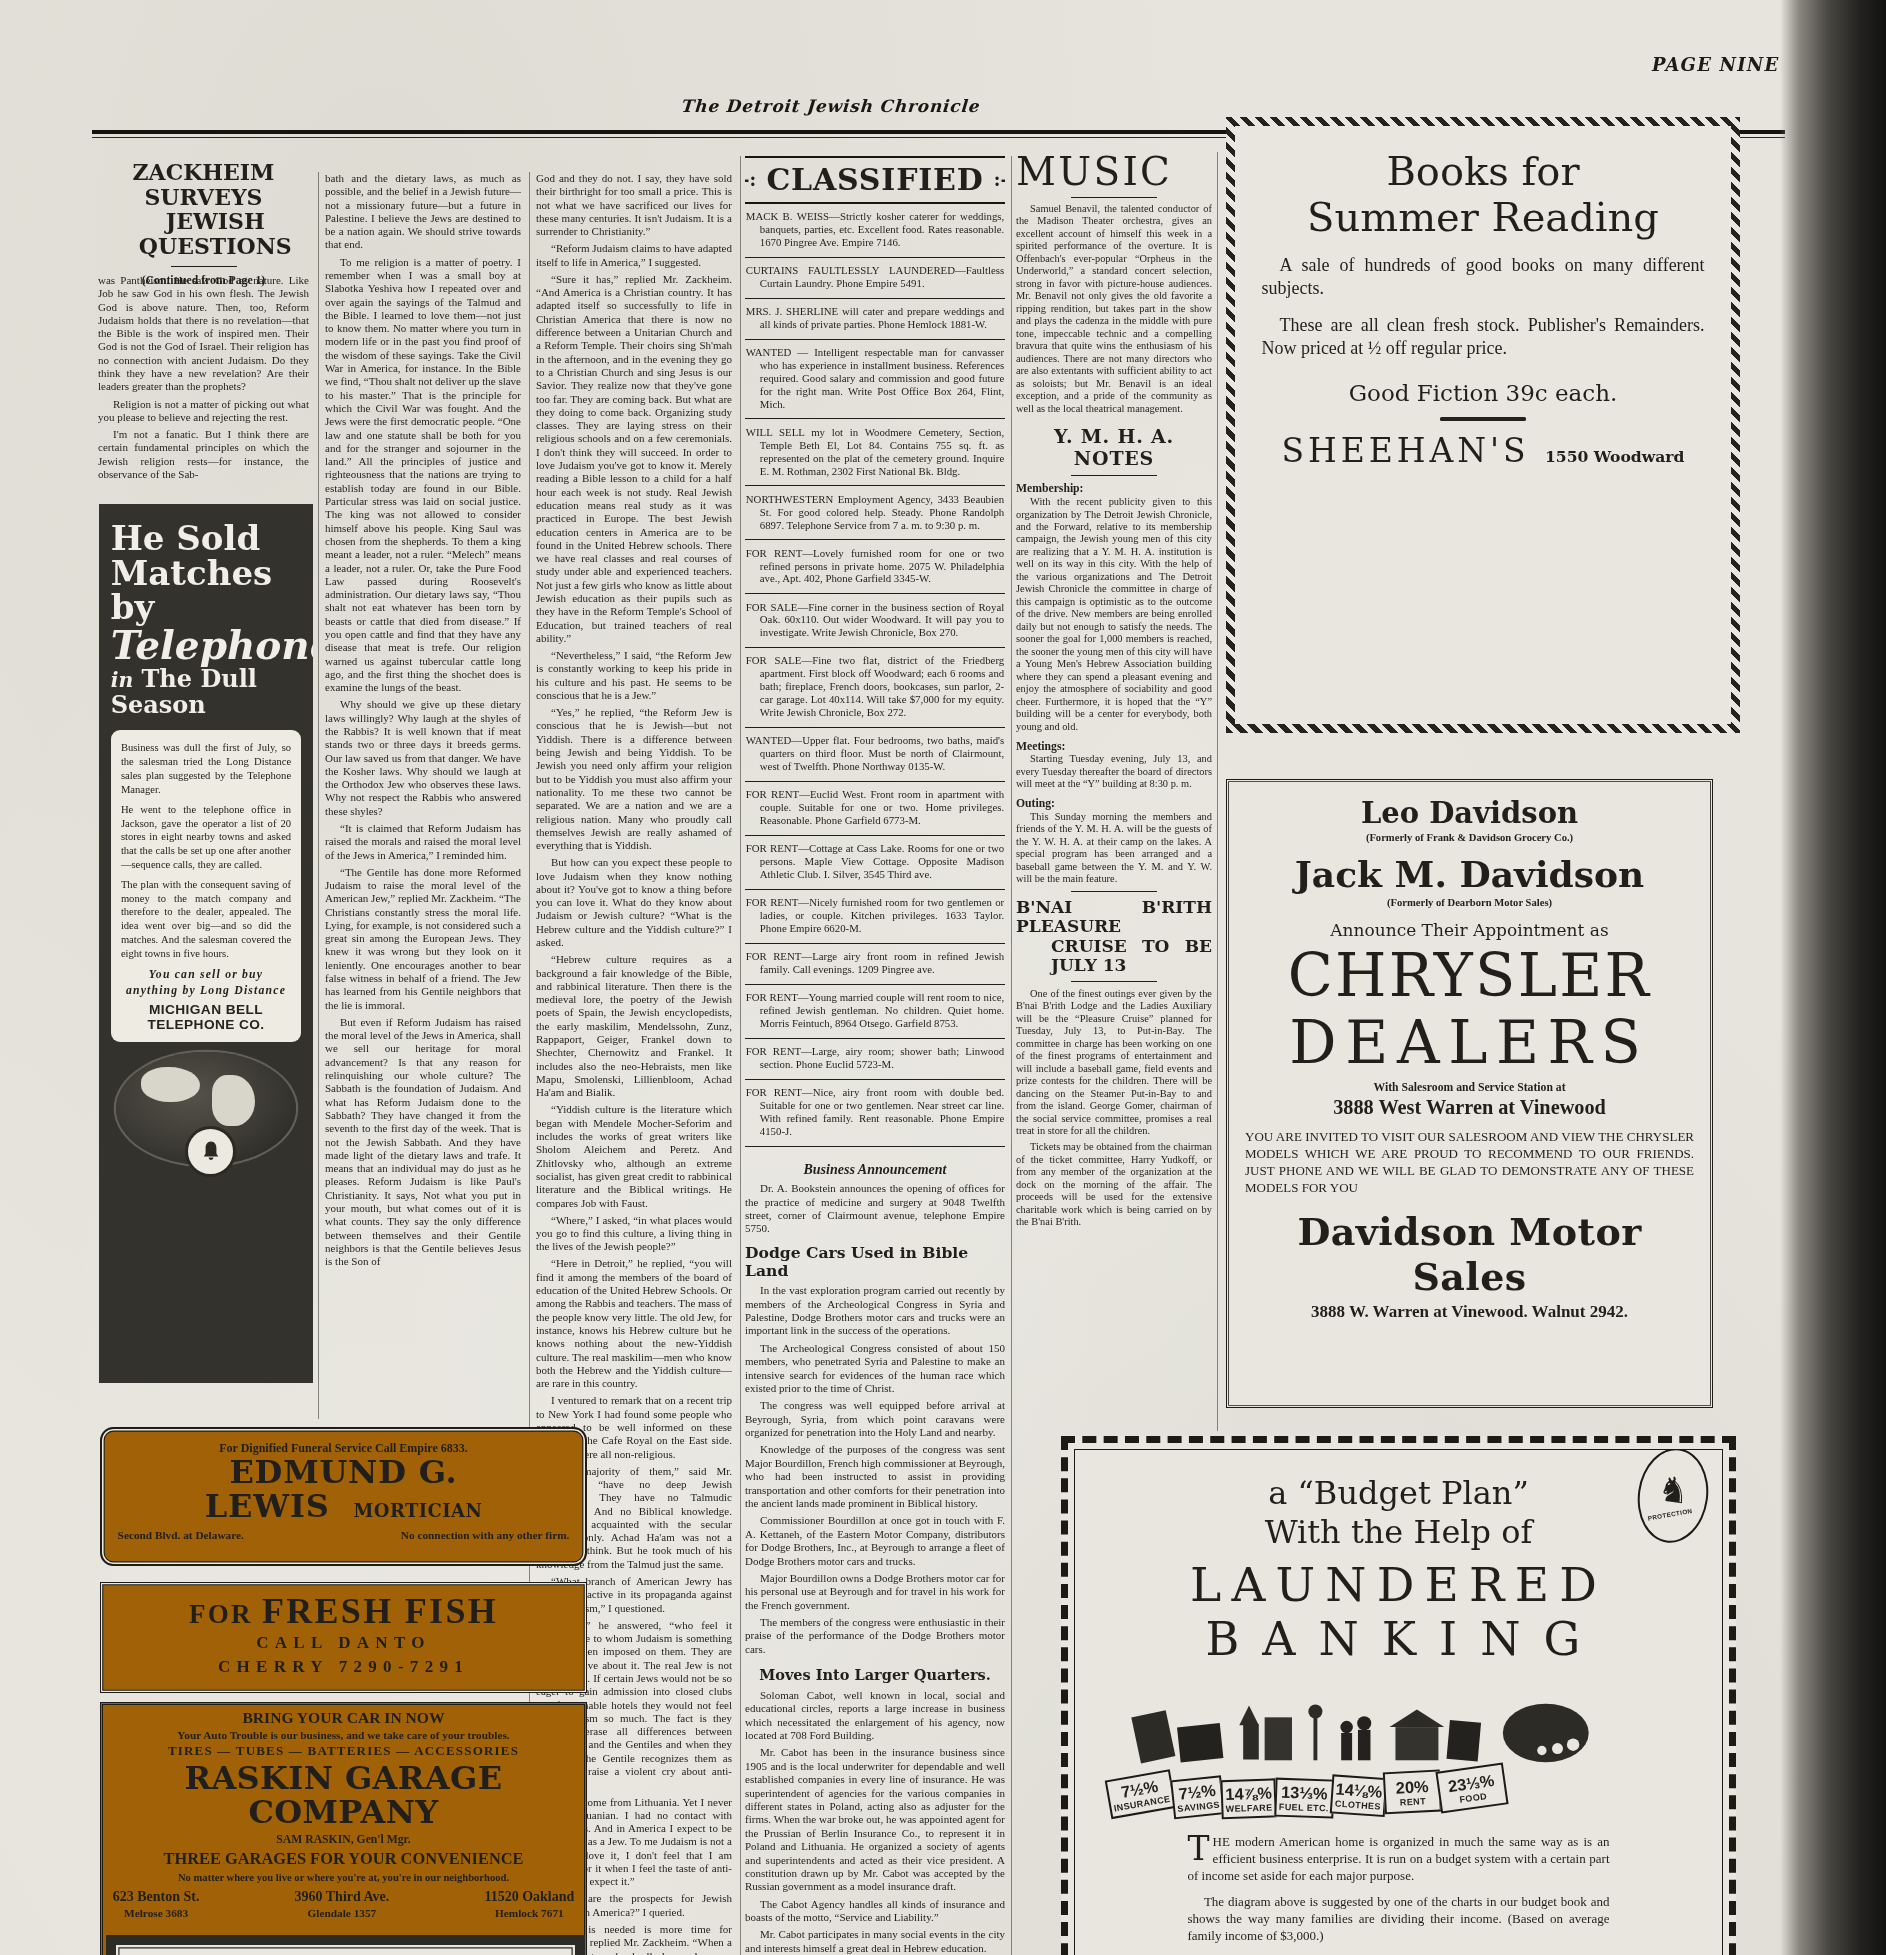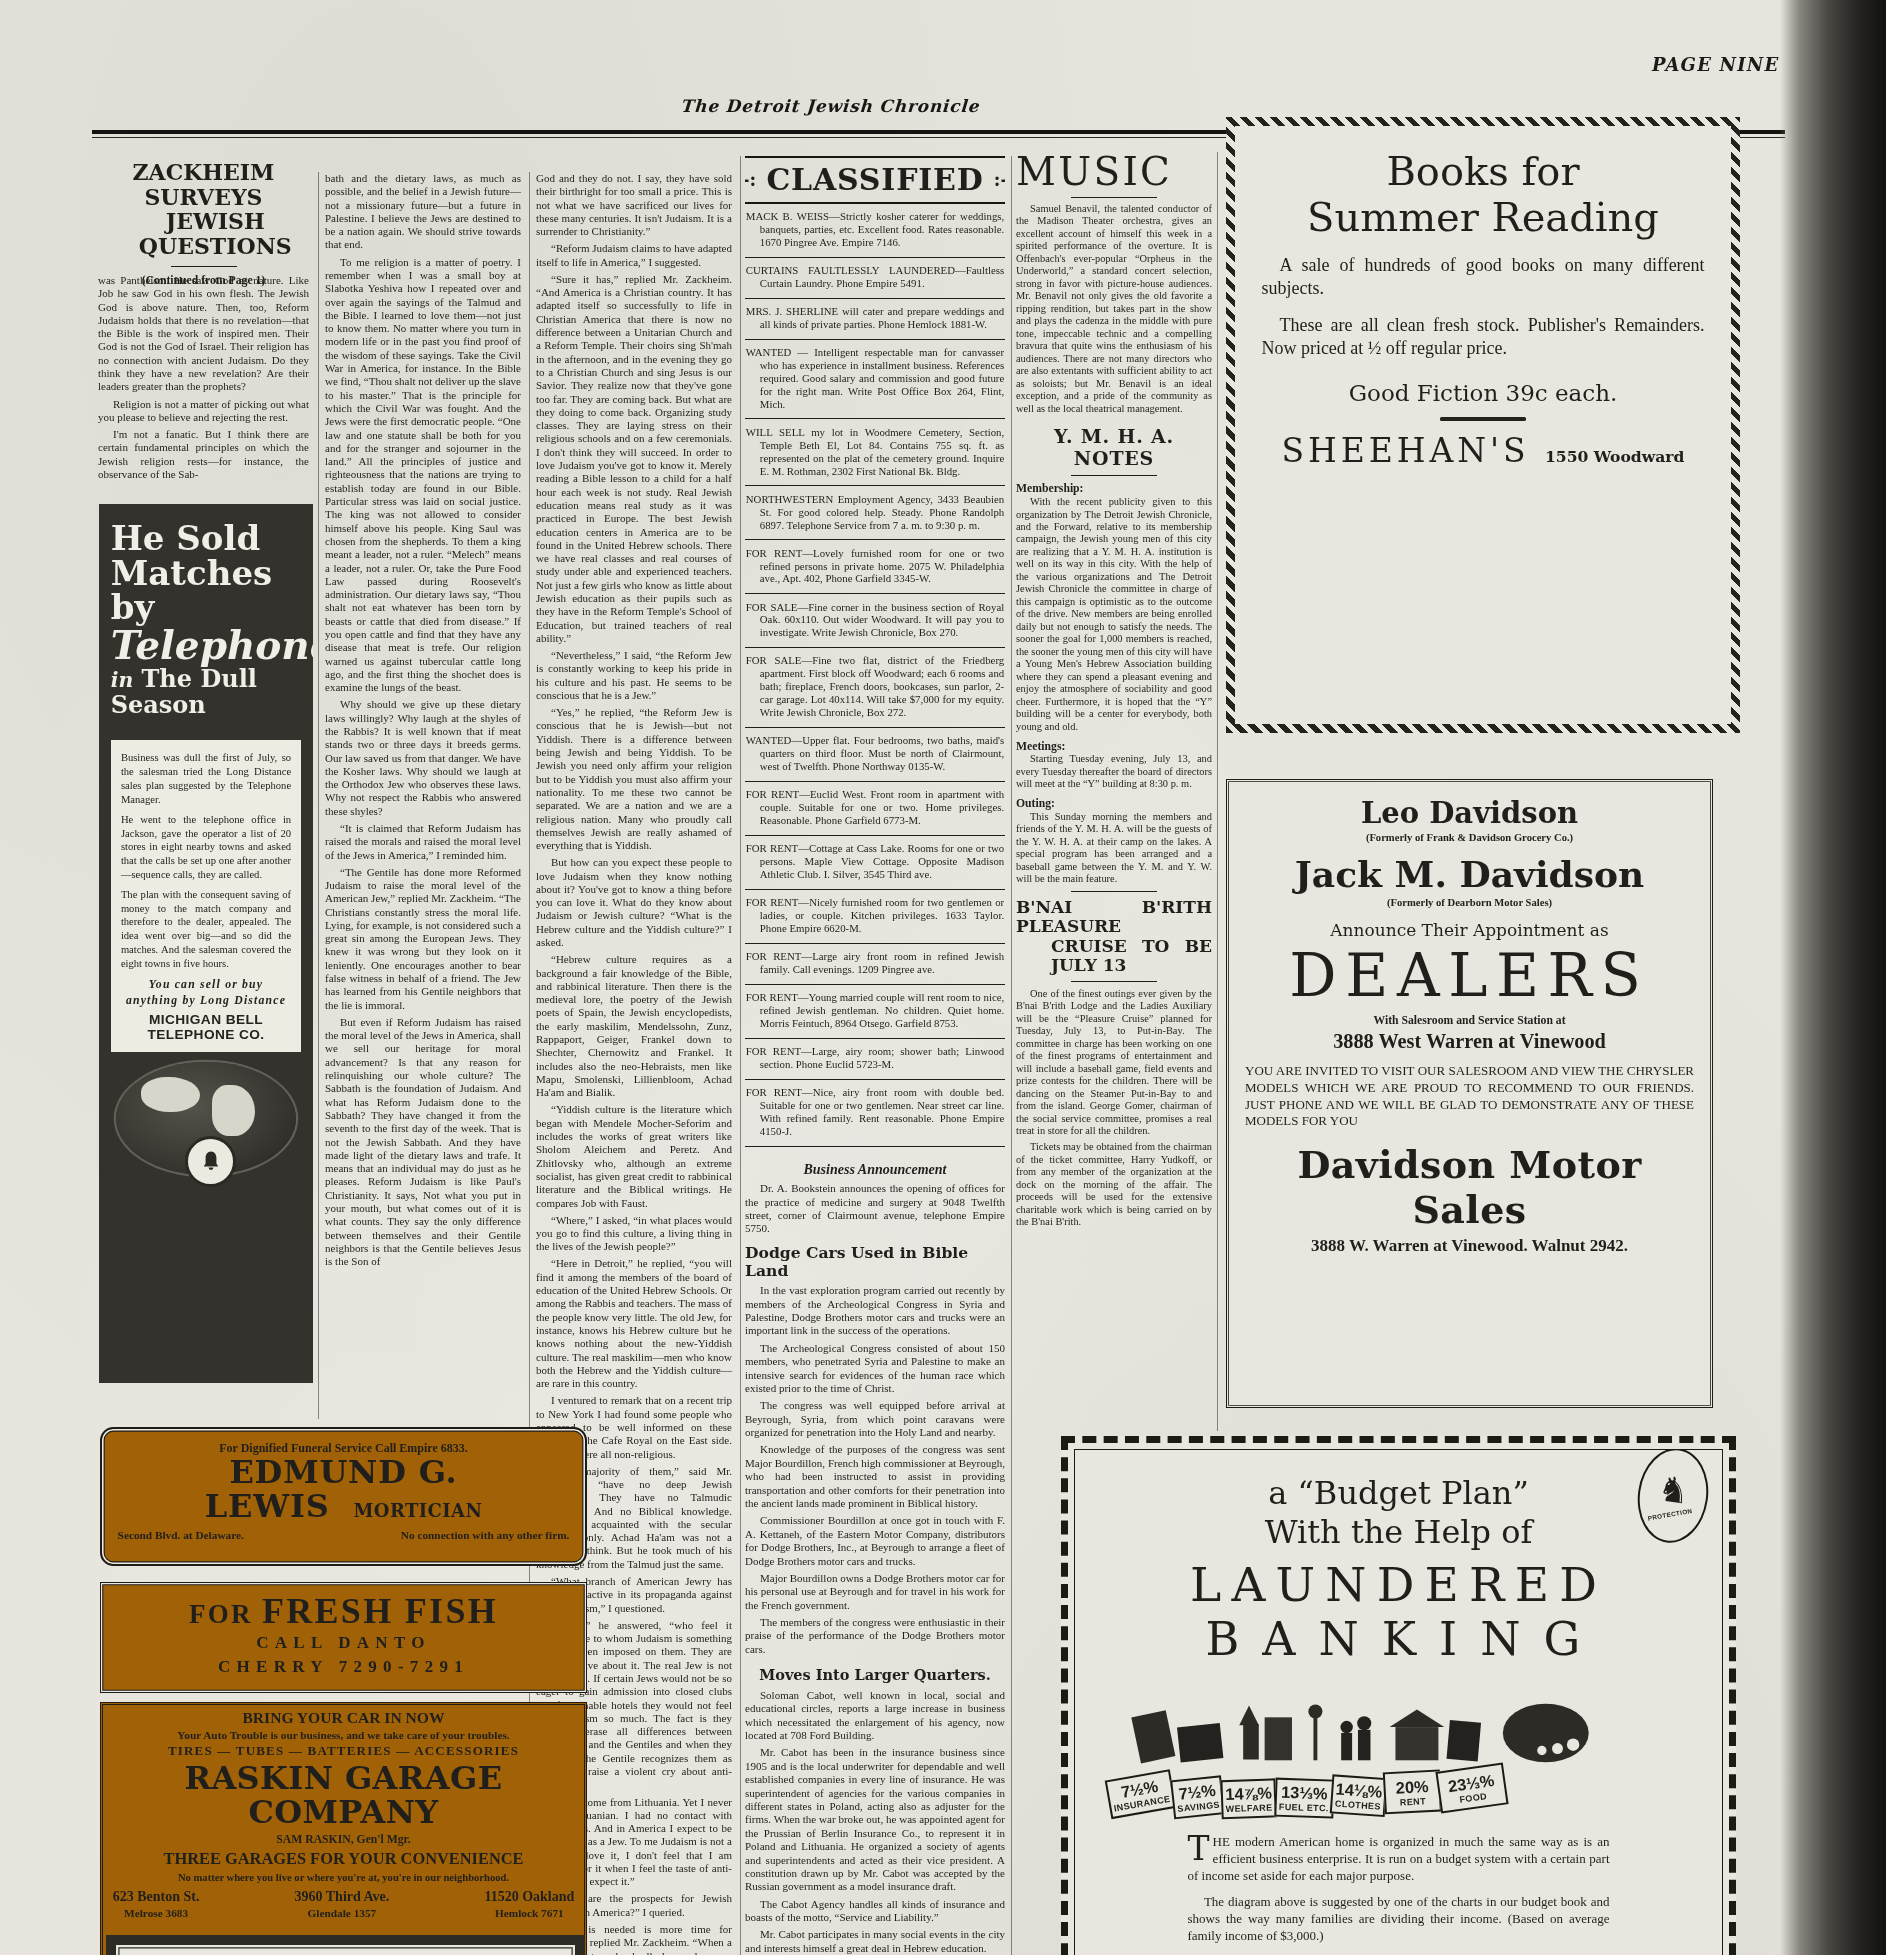--- a/index.html
+++ b/index.html
@@ -81,21 +81,21 @@
      padding:11px 13.3px;text-align:center;overflow:hidden;}
 
   
   .bell{position:absolute;left:99px;top:504px;width:214px;height:879px;background:#34322c;color:#f0eee6;
      box-sizing:border-box;padding:17px 11.7px 0;text-align:center;overflow:hidden;}
   .bell .b1{font:800 34px "DejaVu Serif",serif;line-height:1.02;text-align:left;}
   .bell .b2{font:italic 700 39px "DejaVu Serif",serif;line-height:1.05;text-align:left;}
   .bell .b3{font:700 24px "DejaVu Serif",serif;line-height:1.1;text-align:left;}
   .bell .b3 i{font-size:20.3px;}
   .bell .panel{background:#edebe2;color:#24231e;text-align:justify;font-size:10.6px;line-height:1.3;
-      padding:11.7px 10.2px 9.4px;margin-top:21px;}
+      padding:11.7px 10.2px 9.4px;margin-top:11px;border-radius:9px;}
   .bell .panel p{margin:0 0 6.3px;text-indent:0;}
   .bell .tag{font:italic 700 11.7px "Liberation Serif",serif;text-align:center;letter-spacing:1.2px;line-height:1.35;}
   .bell .co{font:700 13.7px "Liberation Sans",sans-serif;text-align:center;letter-spacing:0.4px;margin-top:3.9px;}
   .globe{position:relative;width:184px;height:129px;margin:10.2px auto 0;}
   .globe .sphere{position:absolute;left:2px;top:0;width:180px;height:113px;border-radius:50%;
       background:radial-gradient(ellipse at 42% 38%,#55524a 0%,#3b3933 55%,#23221d 100%);
       box-shadow:0 0 0 2.3px rgba(235,233,224,.25);}
   .globe .land{position:absolute;background:#d8d5ca;border-radius:45% 55% 50% 50%;}
   .bellseal{position:absolute;left:71px;top:74px;width:45px;height:45px;border-radius:50%;background:#ece9e0;
       border:3.1px solid #2a2924;display:flex;align-items:center;justify-content:center;}
@@ -348,20 +348,21 @@
       </div>
     </div>
   </div>
 
   <div class="chry">
     <div class="n1">Leo Davidson</div>
     <div class="sub">(Formerly of Frank &amp; Davidson Grocery Co.)</div>
     <div class="n2">Jack M. Davidson</div>
     <div class="sub">(Formerly of Dearborn Motor Sales)</div>
     <div class="ann">Announce Their Appointment as</div>
+    <div class="big1">CHRYSLER</div>
     <div class="big1" style="letter-spacing:8.6px;">DEALERS</div>
     <div class="w1">With Salesroom and Service Station at</div>
     <div class="w2">3888 West Warren at Vinewood</div>
     <div class="body">YOU ARE INVITED TO VISIT OUR SALESROOM AND VIEW THE CHRYSLER MODELS WHICH WE ARE PROUD TO RECOMMEND TO OUR FRIENDS.  JUST PHONE AND WE WILL BE GLAD TO DEMONSTRATE ANY OF THESE MODELS FOR YOU</div>
     <div class="dms">Davidson Motor Sales</div>
     <div class="dma">3888 W. Warren at Vinewood.    Walnut 2942.</div>
   </div>
 
   <div class="boxad lewis">
     <div class="t1">For Dignified Funeral Service Call Empire 6833.</div>

